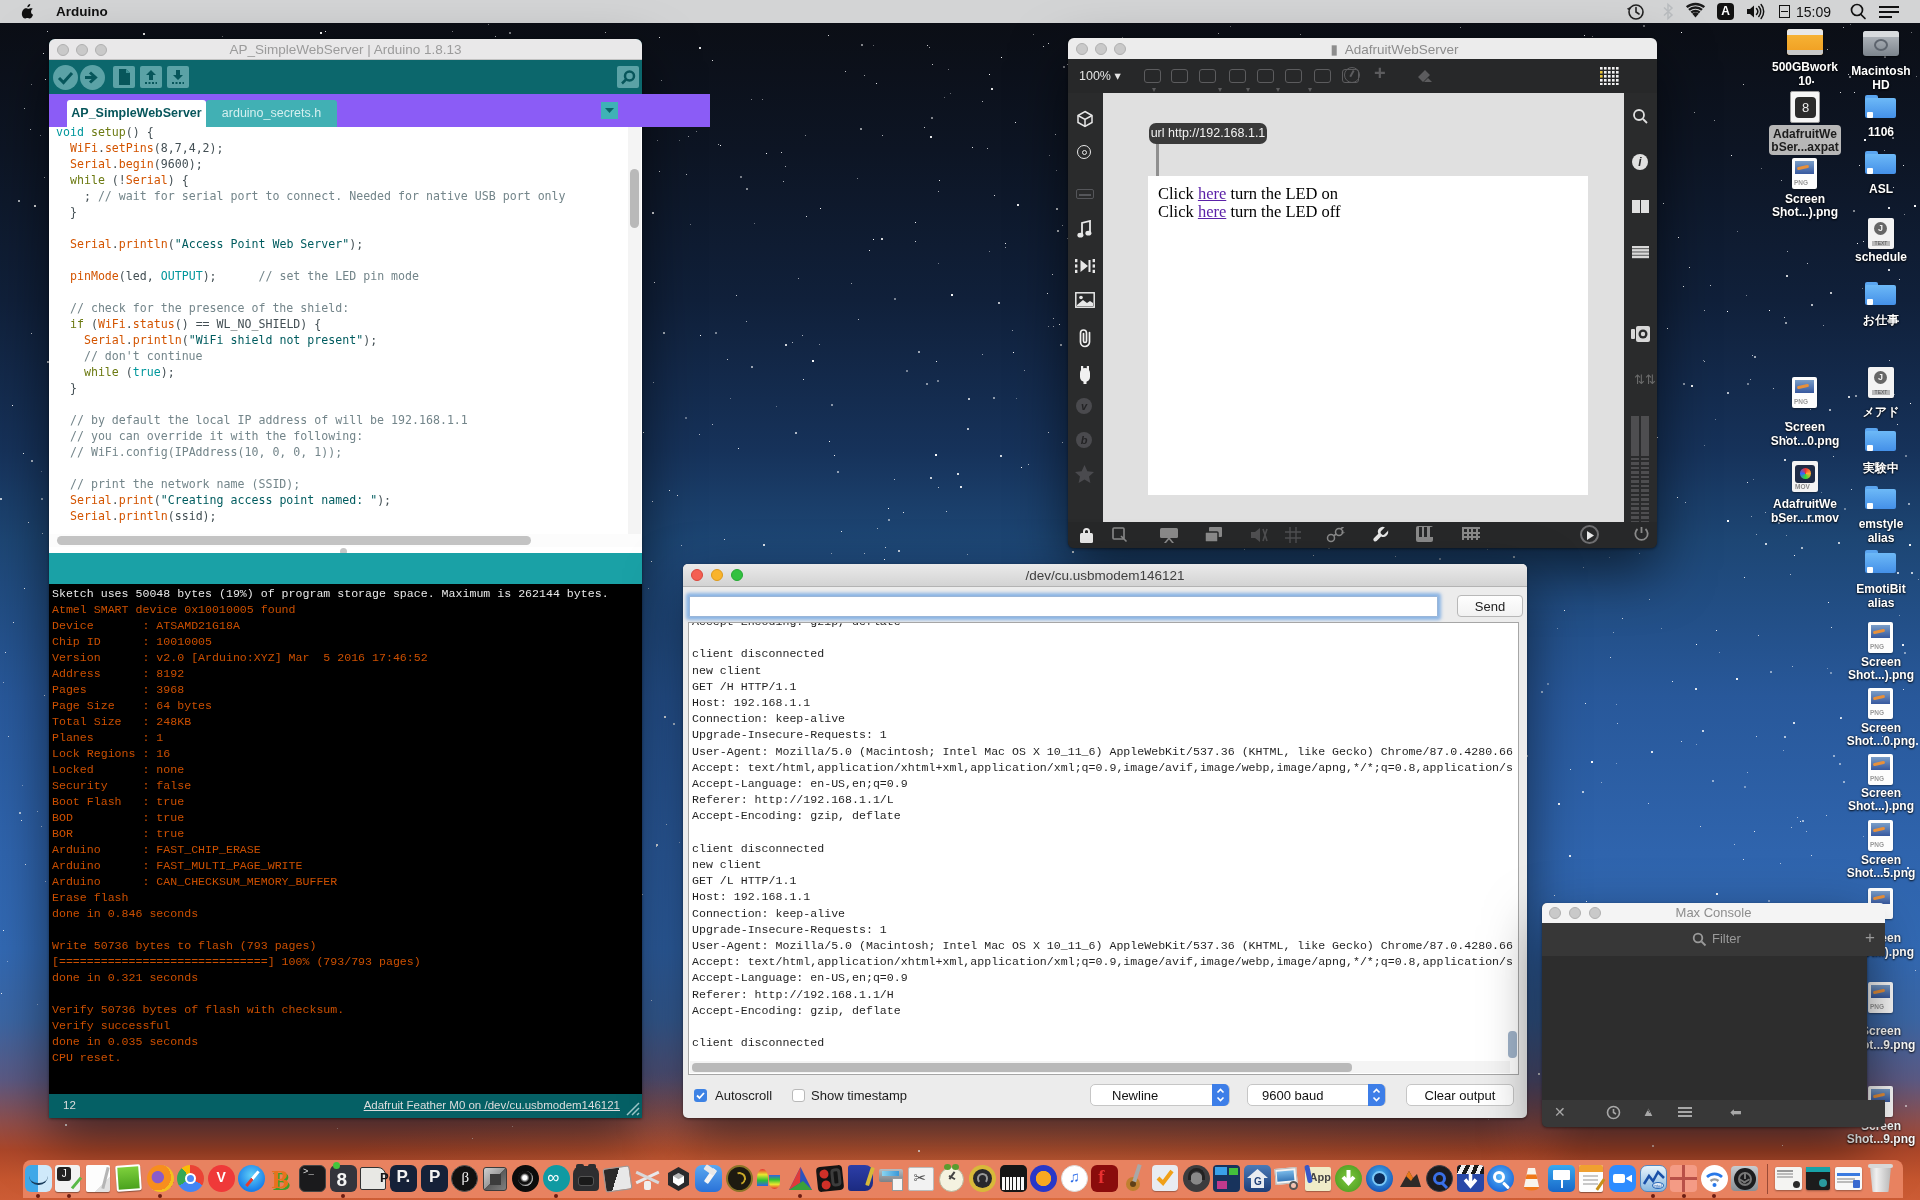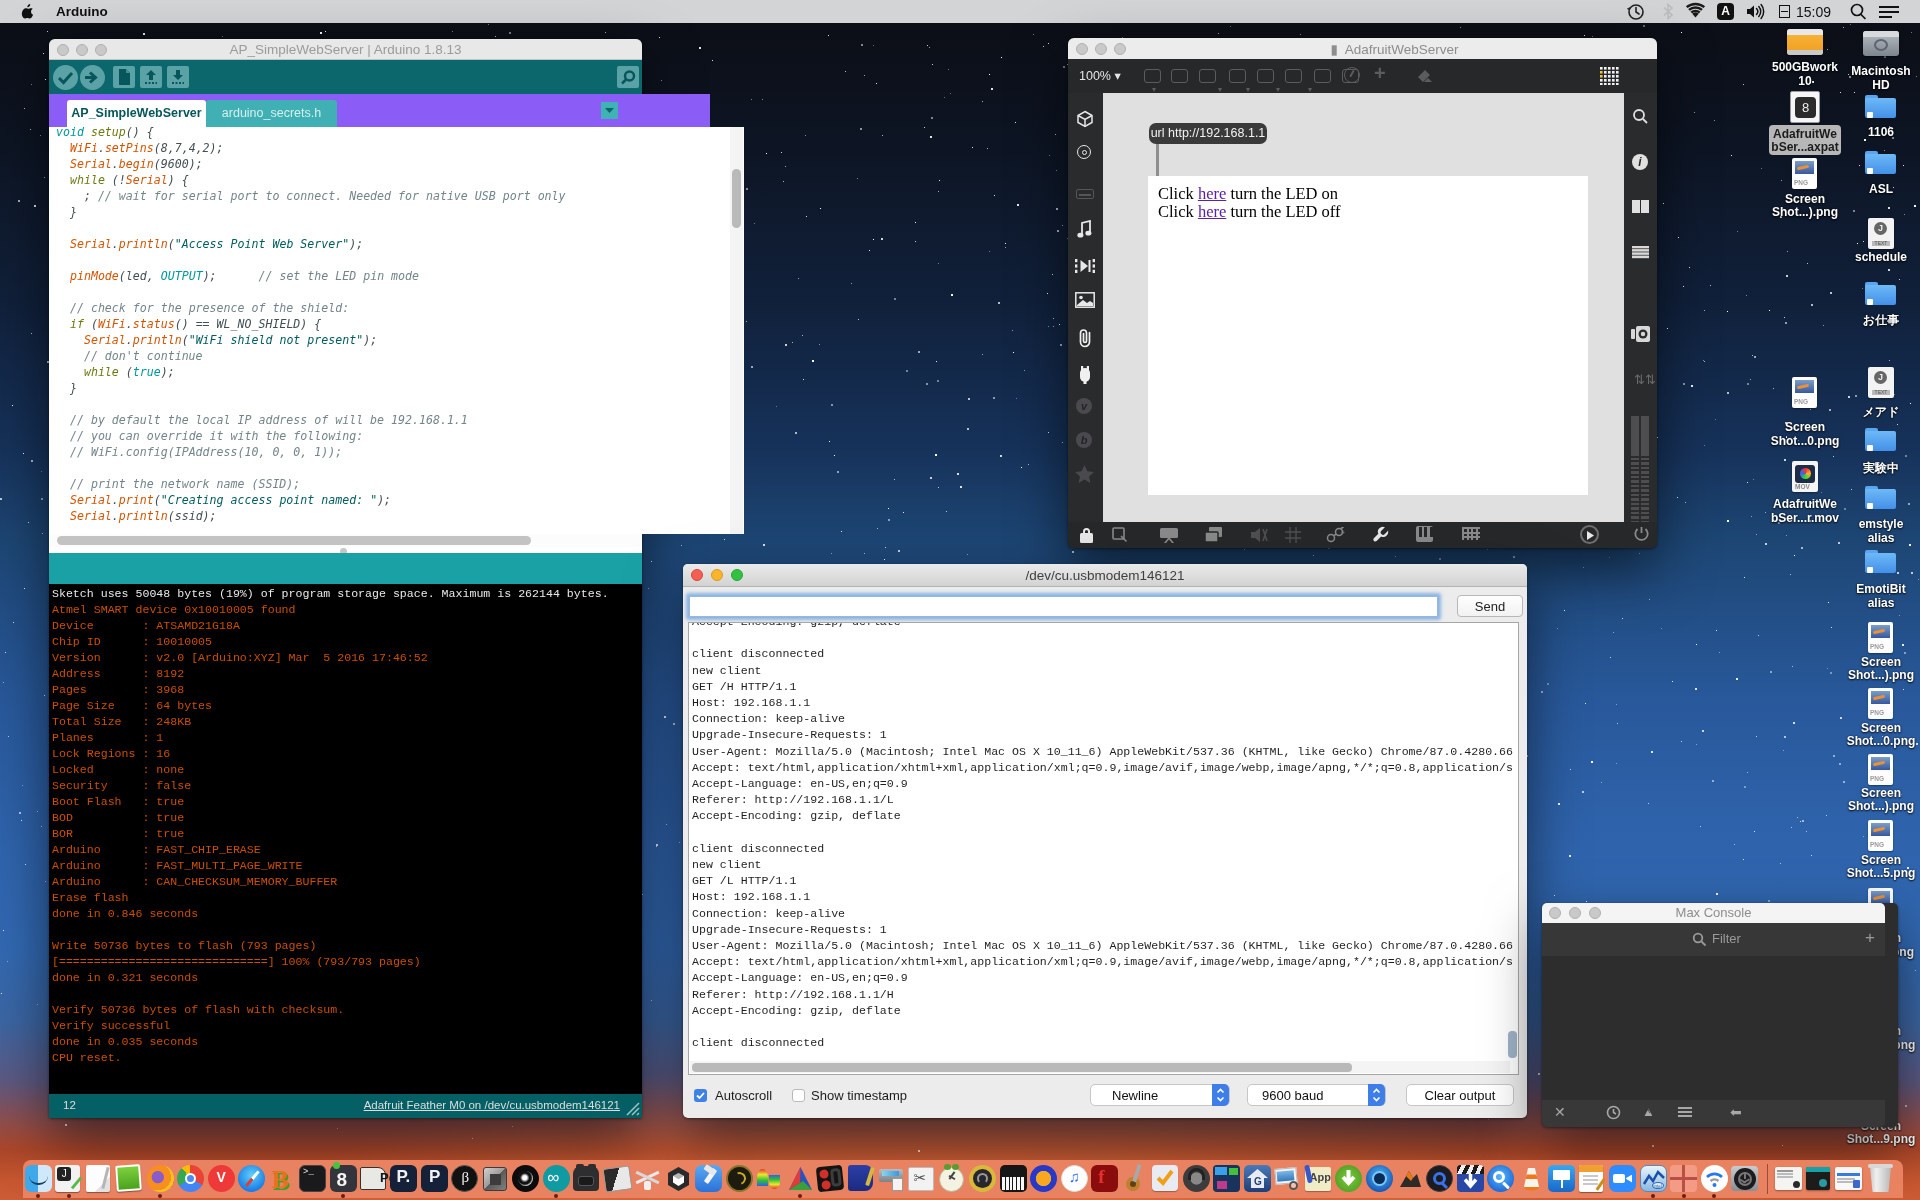--- a/index.html
+++ b/index.html
@@ -29,21 +29,21 @@
 #ide .toolbar{position:absolute;left:0;top:22px;width:593px;height:33px;background:#0c676c;}
 .tbtn{position:absolute;background:#5ba2a6;color:#07565b;}
 .tbtn.circ{width:25px;height:25px;border-radius:50%;top:4px;}
 .tbtn.sq{width:22px;height:22px;border-radius:2px;top:5px;}
 #ide .tabs{position:absolute;left:0;top:55px;width:661px;height:33px;background:#8b5cf6;}
 #ide .tab-act{position:absolute;left:18px;top:6px;width:139px;height:27px;background:#fff;border-radius:3px 3px 0 0;
  text-align:center;font-size:12.5px;font-weight:bold;color:#07565b;line-height:27px;}
 #ide .tab-in{position:absolute;left:157px;top:6px;width:131px;height:27px;background:#41b0b4;border-radius:3px 3px 0 0;
  text-align:center;font-size:12.5px;color:#d4efef;line-height:27px;}
 #ide .tabdrop{position:absolute;left:552px;top:8px;width:17px;height:17px;background:#3fb2b6;}
-#ide .editor{position:absolute;left:0;top:88px;width:695px;height:407px;background:#fff;overflow:hidden;font-style:italic;}
+#ide .editor{position:absolute;left:0;top:88px;width:593px;height:407px;background:#fff;overflow:hidden;}
 #ide .code{position:absolute;left:7px;top:-3px;font-size:11.6px;line-height:16px;white-space:pre;color:#434f54;}
 .kw{color:#00979c;}.st2{color:#6c7a12;}.fn{color:#d35400;}.cm{color:#73858a;}.str{color:#005c5f;}
 #ide .vsc{position:absolute;right:1px;top:0;width:13px;height:407px;background:#f4f4f4;}
 #ide .vsc .th{position:absolute;left:2px;top:42px;width:9px;height:59px;background:#b9b9b9;border-radius:5px;}
 #ide .hsc{position:absolute;left:0;top:495px;width:593px;height:13px;background:#fcfcfc;}
 #ide .hsc .th{position:absolute;left:8px;top:2px;width:474px;height:9px;background:#c3c3c3;border-radius:5px;}
 #ide .gap{position:absolute;left:0;top:508px;width:593px;height:6px;background:#fff;}
 #ide .gap .dot{position:absolute;left:291px;top:1px;width:7px;height:7px;border-radius:50%;background:#c6c6c6;}
 #ide .strip{position:absolute;left:0;top:514px;width:593px;height:31px;background:#1aa1a6;}
 #ide .console{position:absolute;left:0;top:545px;width:593px;height:510px;background:#000;overflow:hidden;}
@@ -78,21 +78,21 @@
 #ser .ta{position:absolute;left:5px;top:58px;width:831px;height:453px;background:#fff;border:1px solid #a6a6a6;overflow:hidden;}
 #ser .ta pre{position:absolute;left:3px;top:-9px;font-family:"Liberation Mono",monospace;font-size:11.6px;line-height:16.2px;color:#1f1f1f;}
 #ser .vth{position:absolute;right:1px;top:408px;width:9px;height:27px;background:#9fb2c8;border-radius:4px;}
 #ser .hsc{position:absolute;left:1px;bottom:1px;width:820px;height:12px;background:#f4f4f4;}
 #ser .hsc .th{position:absolute;left:2px;top:1.5px;width:660px;height:9px;background:#b9b9b9;border-radius:4px;}
 #ser .ctl{position:absolute;left:0;top:511px;width:844px;height:43px;font-size:13px;color:#1c1c1c;}
 .cbox{position:absolute;width:13px;height:13px;border-radius:3px;top:14px;}
 .popup{position:absolute;top:9px;height:22px;background:#fff;border:1px solid #c6c6c6;border-radius:5px;font-size:13px;color:#111;}
 .popup .arr{position:absolute;right:0;top:-1px;width:17px;height:22px;background:#3d7ee8;border-radius:0 5px 5px 0;}
 
-#mcon{left:1542px;top:903px;width:356px;height:224px;border-radius:5px;background:#2d2d2d;}
+#mcon{left:1542px;top:903px;width:325px;height:224px;border-radius:5px;background:#2d2d2d;}
 #mcon .titlebar{position:absolute;left:0;top:0;width:343px;height:20px;background:#f4f4f4;border-radius:5px 5px 0 0;}
 #mcon .title{position:absolute;width:100%;text-align:center;top:2px;font-size:13px;color:#8d8d8d;}
 #mcon .tbar{position:absolute;left:0;top:20px;width:343px;height:33px;background:#373737;}
 #mcon .rows{position:absolute;left:0;top:53px;width:343px;height:144px;}
 #mcon .bbar{position:absolute;left:0;top:197px;width:343px;height:27px;background:#383838;border-radius:0 0 5px 5px;color:#a8a8a8;}
 
 .dicon{position:absolute;}
 .dlabel{position:absolute;color:#fff;font-size:12px;font-weight:600;text-align:center;text-shadow:0 1px 2px rgba(0,0,0,.85),0 0 2px rgba(0,0,0,.6);white-space:nowrap;}
 .folder{position:absolute;width:31px;height:23px;}
 .folder .b{position:absolute;left:0;top:3px;width:31px;height:20px;background:linear-gradient(#6db9f7,#4490e8);border-radius:2px;}

